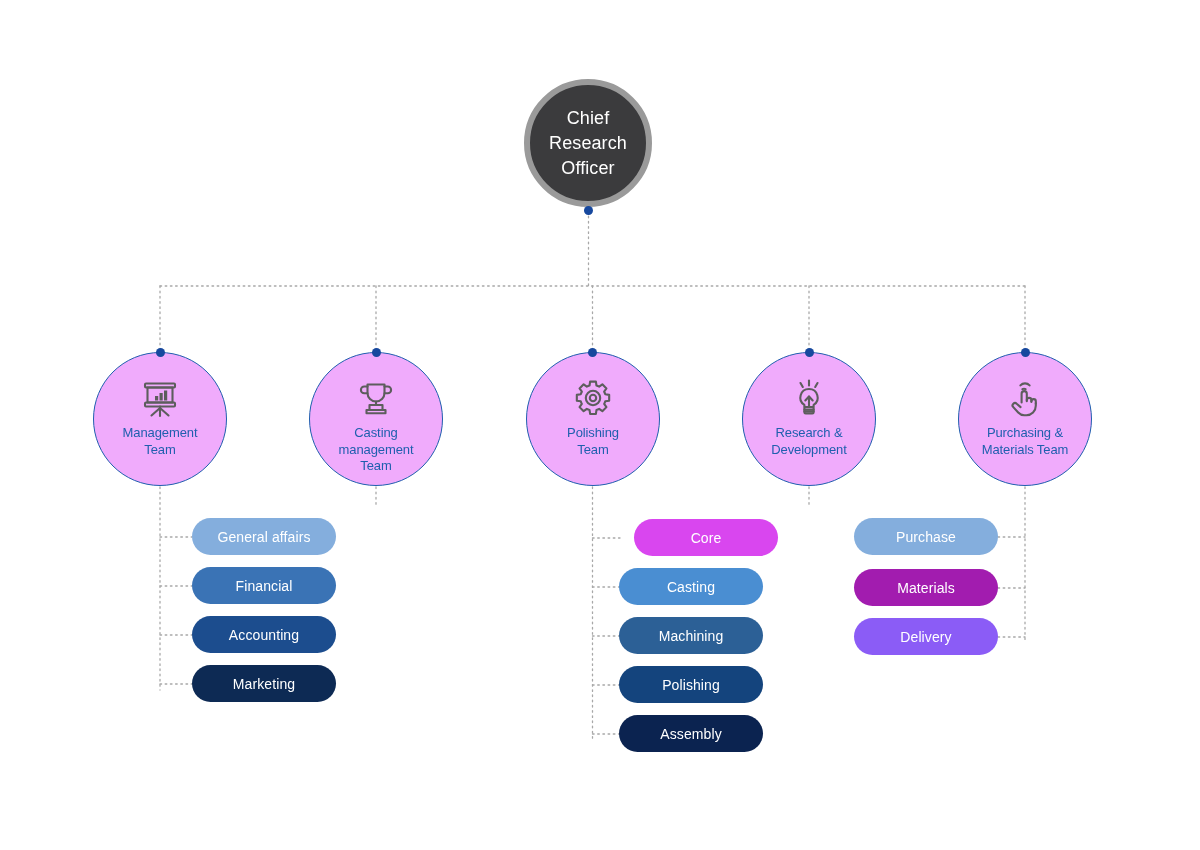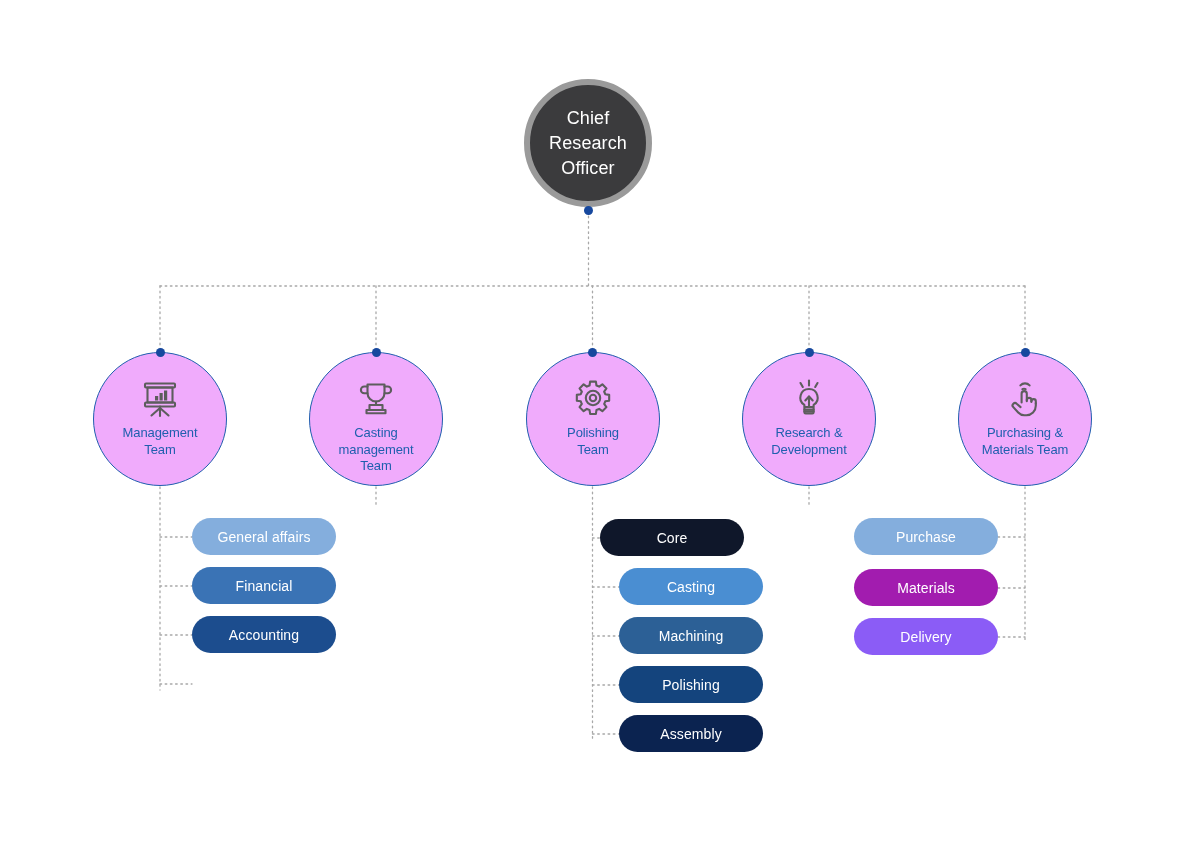--- a/index.html
+++ b/index.html
@@ -210,22 +210,25 @@
 
   <div class="pill" style="left:192px;top:518px;background:#84aedd;">
     <span>General affairs</span>
   </div>
   <div class="pill" style="left:192px;top:567px;background:#3a73b5;">
     <span>Financial</span>
   </div>
   <div class="pill" style="left:192px;top:616px;background:#1c4d8e;">
     <span>Accounting</span>
   </div>
-
-  <div class="pill" style="left:600px;top:519px;background:#0f172a;">
+  <div class="pill" style="left:192px;top:665px;background:#0d2a54;">
+    <span>Marketing</span>
+  </div>
+
+  <div class="pill" style="left:634px;top:519px;background:#d946ef;">
     <span>Core</span>
   </div>
   <div class="pill" style="left:619px;top:568px;background:#4a8ed2;">
     <span>Casting</span>
   </div>
   <div class="pill" style="left:619px;top:617px;background:#2c6096;">
     <span>Machining</span>
   </div>
   <div class="pill" style="left:619px;top:666px;background:#14447d;">
     <span>Polishing</span>

